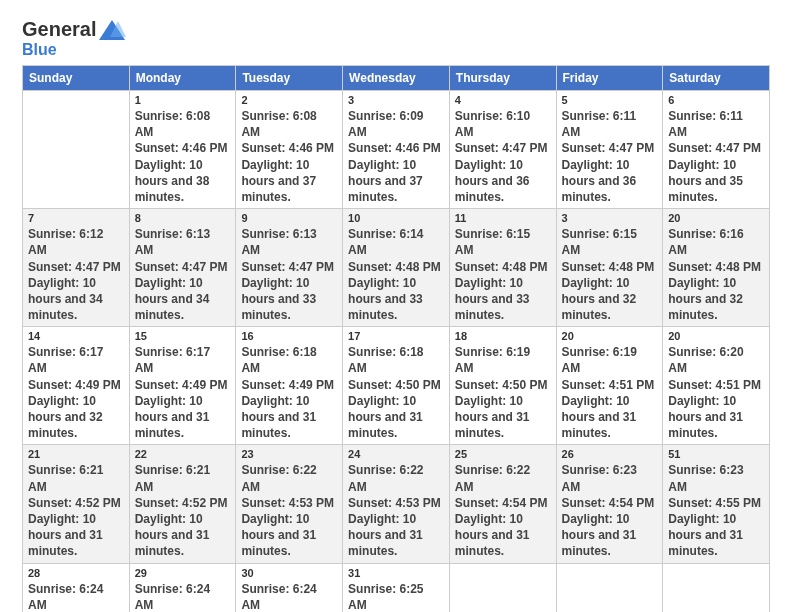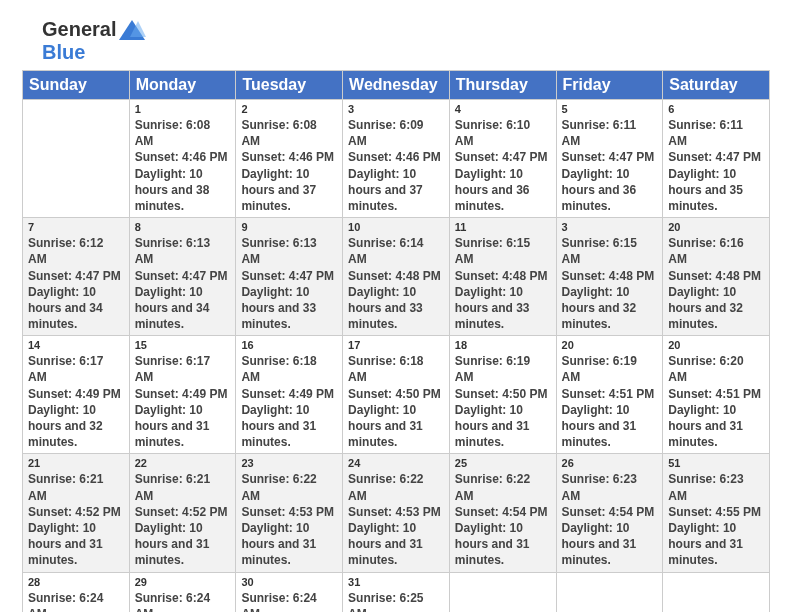--- a/index.html
+++ b/index.html
@@ -15,21 +15,20 @@
       height: 612px;
       padding: 18px 22px 10px 22px;
       display: flex;
       flex-direction: column;
     }
     .header-row {
       display: flex;
       justify-content: space-between;
       align-items: flex-end;
       margin-bottom: 6px;
-      margin-left: 20px;
     }
     .logo-area {
       display: flex;
       flex-direction: column;
       align-items: flex-start;
     }
     .title-area {
       text-align: right;
     }
     .month-title {
@@ -45,21 +44,21 @@
     }
     .calendar {
       flex: 1;
       border-collapse: collapse;
       width: 100%;
       table-layout: fixed;
     }
     .calendar th {
       background-color: #4472c4;
       color: #fff;
-      font-size: 16px;
+      font-size: 12px;
       font-weight: bold;
       text-align: left;
       padding: 5px 6px;
       border: 1px solid #ccc;
     }
     .calendar td {
       vertical-align: top;
       border: 1px solid #ccc;
       padding: 3px 5px;
       font-size: 9.5px;
@@ -100,21 +99,21 @@
   <div class="header-row">
     <div class="logo-area">
   <div style="display:flex;align-items:center;">
     <span style="font-size:20px;font-weight:bold;color:#333;">General</span>
     <svg width="28" height="22" viewBox="0 0 28 22" style="margin:0 2px 0 2px;">
       <polygon points="14,1 27,21 1,21" fill="#3a7bd5"></polygon>
       <polygon points="20,2 28,18 12,18" fill="#6aabf0" opacity="0.55"></polygon>
     </svg>
   </div>
   <div>
-    <span style="font-size:20px;font-weight:bold;color:#3a7bd5;">Blue</span>
+    <span style="font-size:16px;font-weight:bold;color:#3a7bd5;">Blue</span>
   </div>
 </div>
     <div class="title-area">
       <div class="month-title"></div>
       <div class="location-title"></div>
     </div>
   </div>
 
   <table class="calendar">
     <thead>

